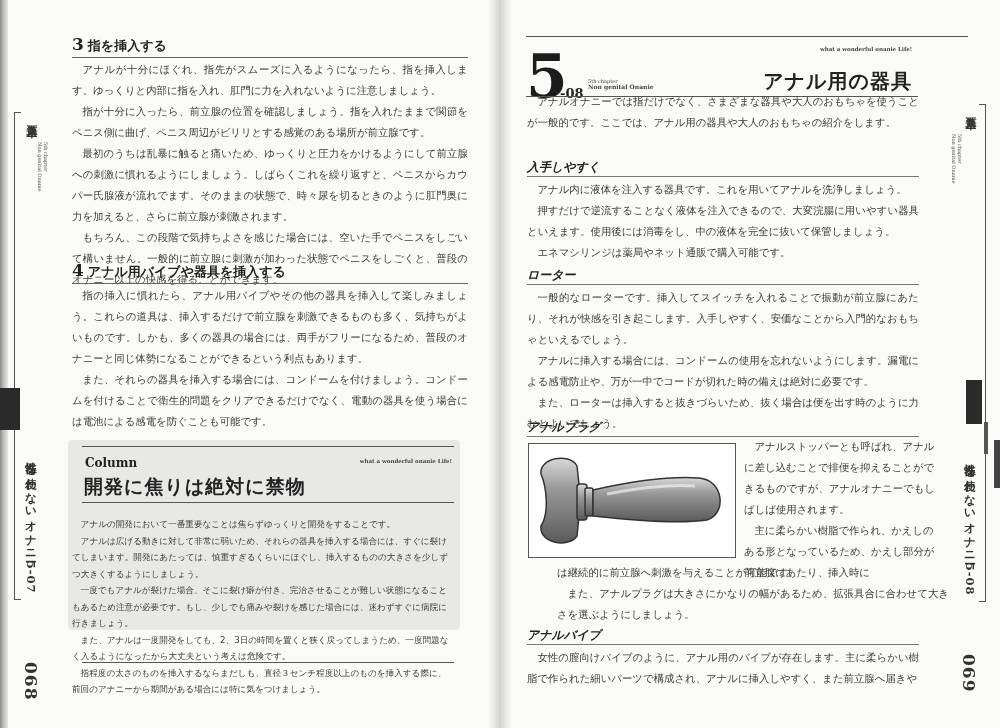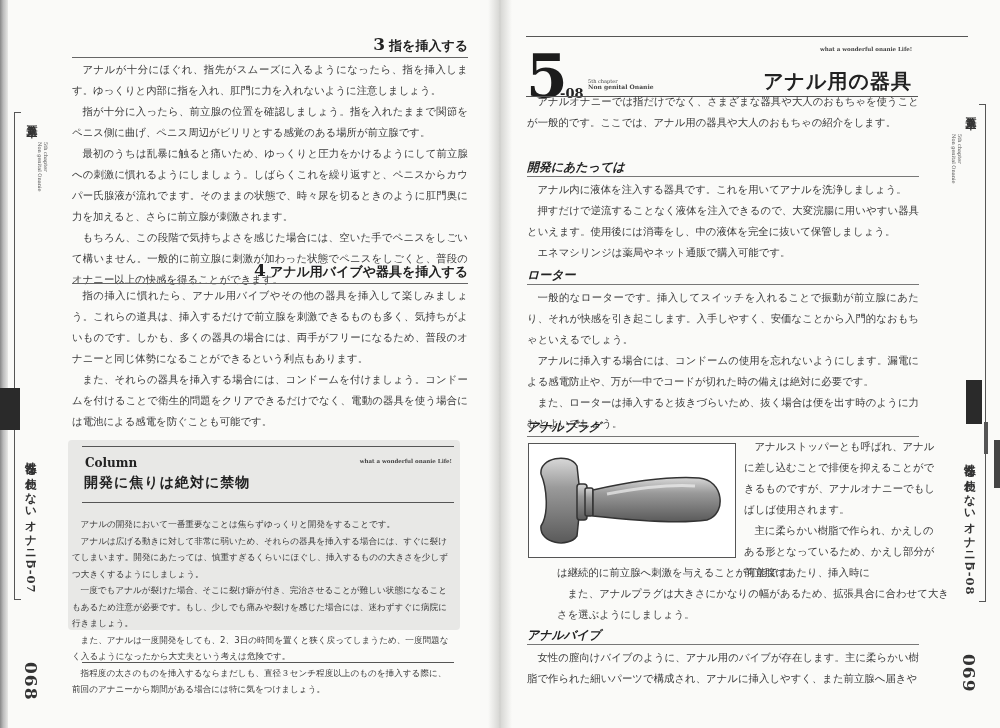--- a/index.html
+++ b/index.html
@@ -41,31 +41,31 @@
   .tab.left { left: 0; top: 388px; width: 20px; height: 42px; }
   .tab.right { left: 966px; top: 380px; width: 16px; height: 44px; }
   .tab.right2 { left: 984px; top: 422px; width: 4px; height: 32px; background: #555; }
   .tab.right3 { left: 994px; top: 440px; width: 6px; height: 48px; background: #444; }
 
   
   .col { position: absolute; font-size: 10.4px; line-height: 21px; color: #3a3a3a; }
   .col p { text-indent: 1em; text-align: justify; }
   .h-num { font-family: "DejaVu Serif", serif; font-weight: bold; font-size: 17px; color: #222; }
   .h-title { font-family: "DejaVu Serif", serif; font-weight: bold; font-size: 13px; color: #222; margin-left: 4px; }
-  .heading { border-bottom: 1.5px solid #666; padding-bottom: 1px; margin-bottom: 1px; line-height: 20px; text-align: right; }
+  .heading { border-bottom: 1.5px solid #666; padding-bottom: 1px; margin-bottom: 1px; line-height: 20px; }
   .sub-heading { font-family: "DejaVu Serif", serif; font-weight: bold; font-size: 12px; color: #222;
     border-bottom: 1.5px solid #777; line-height: 18px; margin-bottom: 2px; font-style: italic; }
 
   
   .colbox { position: absolute; left: 68px; top: 440px; width: 392px; height: 190px;
     background: #e8e8e6; border-radius: 4px; }
   .colbox .rule { position: absolute; left: 14px; right: 6px; height: 0; border-top: 1.5px solid #555; }
   .colbox .col-label { position: absolute; left: 17px; top: 16px; font-family: "DejaVu Serif", serif; font-weight: bold; font-size: 12px; color: #222; }
   .colbox .col-tag { position: absolute; right: 8px; top: 18px; font-family: "DejaVu Serif", serif; font-size: 5.5px; font-weight: bold; color: #444; }
-  .colbox .col-title { position: absolute; left: 16px; top: 34px; font-family: Liberation Serif, serif; font-weight: bold; font-size: 14px; color: #222; letter-spacing: 1px; }
+  .colbox .col-title { position: absolute; left: 16px; top: 34px; font-family: Liberation Serif, serif; font-weight: bold; font-size: 19px; color: #222; letter-spacing: 1px; }
   .colbox .col-body { position: absolute; left: 4px; right: 10px; top: 76px; font-size: 8.6px; line-height: 16.5px; color: #3a3a3a; }
   .colbox .col-body p { text-indent: 1em; }
 
   
   .hdr-rule { position: absolute; height: 0; border-top: 1.5px solid #555; }
   .big5 { position: absolute; left: 526px; top: 46px; font-family: "DejaVu Serif", serif; font-weight: bold; font-size: 60px; line-height: 60px; color: #1c1c1c; }
   .big5-sub { position: absolute; left: 560px; top: 86px; font-family: "DejaVu Serif", serif; font-weight: bold; font-size: 13px; color: #222; }
   .big5-en { position: absolute; left: 588px; top: 78px; font-family: "DejaVu Serif", serif; font-size: 5px; line-height: 6px; color: #444; }
   .big5-en b { font-size: 6px; }
   .hdr-tag { position: absolute; left: 820px; top: 46px; font-family: "DejaVu Serif", serif; font-weight: bold; font-size: 5.5px; color: #444; }
@@ -144,21 +144,21 @@
   </div>
   <div class="hdr-tag">what a wonderful onanie Life!</div>
   <div class="hdr-title">アナル用の器具</div>
   <div class="hdr-rule" style="left:526px; top:96px; width:392px;"></div>
 
   <div class="col" style="left:527px; top:91px; width:392px;">
     <p>アナルオナニーでは指だけでなく、さまざまな器具や大人のおもちゃを使うことが一般的です。ここでは、アナル用の器具や大人のおもちゃの紹介をします。</p>
   </div>
 
   <div class="col" style="left:527px; top:158px; width:392px;">
-    <div class="sub-heading">開発にあたっては</div>
+    <div class="sub-heading">入手しやすく</div>
     <p>アナル内に液体を注入する器具です。これを用いてアナルを洗浄しましょう。</p>
     <p>押すだけで逆流することなく液体を注入できるので、大変浣腸に用いやすい器具といえます。使用後には消毒をし、中の液体を完全に抜いて保管しましょう。</p>
     <p>エネマシリンジは薬局やネット通販で購入可能です。</p>
   </div>
 
   <div class="col" style="left:527px; top:266px; width:392px;">
     <div class="sub-heading">ローター</div>
     <p>一般的なローターです。挿入してスイッチを入れることで振動が前立腺にあたり、それが快感を引き起こします。入手しやすく、安価なことから入門的なおもちゃといえるでしょう。</p>
     <p>アナルに挿入する場合には、コンドームの使用を忘れないようにします。漏電による感電防止や、万が一中でコードが切れた時の備えは絶対に必要です。</p>
     <p>また、ローターは挿入すると抜きづらいため、抜く場合は便を出す時のように力むとよいでしょう。</p>

